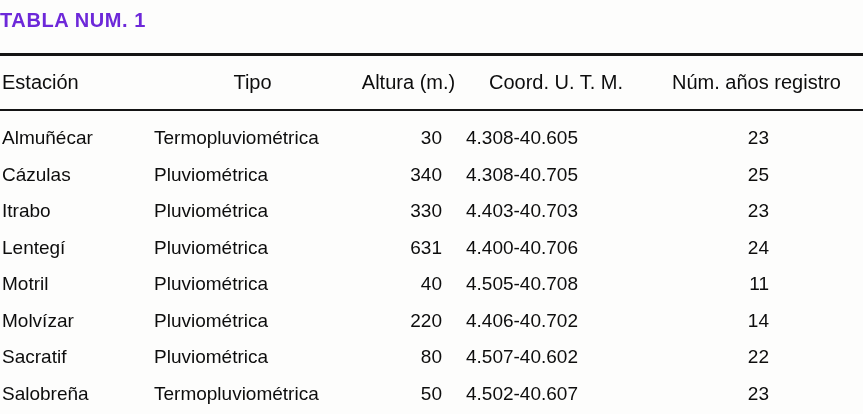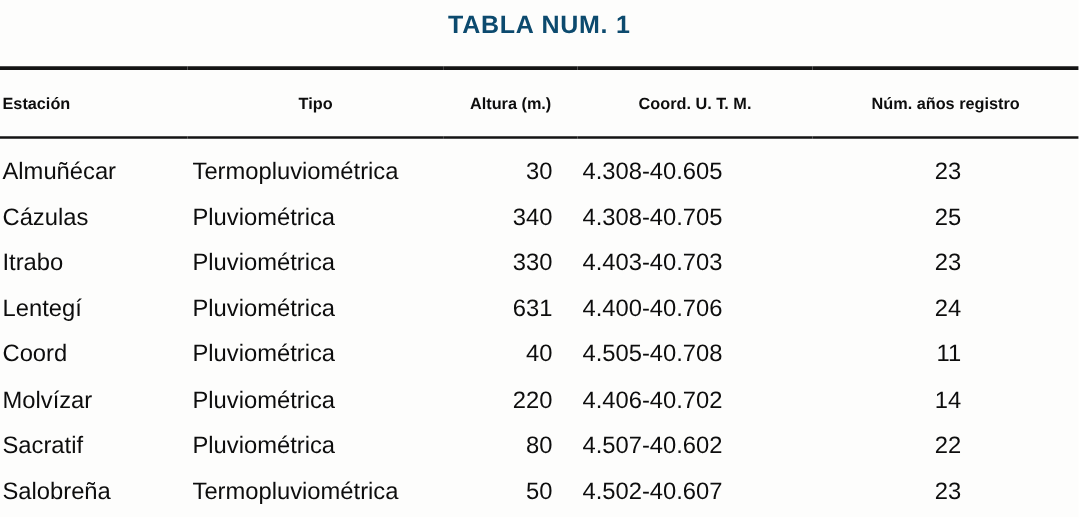--- a/index.html
+++ b/index.html
@@ -12,25 +12,24 @@
     width: 863px;
     height: 414px;
     background: #fdfdfc;
     color: #0d0d0d;
     font-family: "Liberation Sans", sans-serif;
     overflow: hidden;
   }
   .title {
     margin: 0;
     padding-top: 9px;
-    text-align: center;
     font-size: 20px;
     font-weight: bold;
     letter-spacing: 0.6px;
-    color: #0c4a6e;
+    color: #6d28d9;
   }
   table.stations {
     position: absolute;
     top: 53px;
     left: 0;
     width: 863px;
     border-collapse: collapse;
     table-layout: fixed;
     font-size: 19px;
     color: #0d0d0d;
@@ -40,22 +39,22 @@
   table.stations col.c3 { width: 107px; }
   table.stations col.c4 { width: 188px; }
   table.stations col.c5 { width: 213px; }
 
   thead tr {
     border-top: 3px solid #141414;
     border-bottom: 2px solid #141414;
   }
   th {
     height: 53px;
-    font-size: 13px;
-    font-weight: bold;
+    font-size: 20px;
+    font-weight: normal;
     vertical-align: middle;
     padding: 0;
     white-space: nowrap;
   }
   th.c1 { text-align: left; padding-left: 2px; }
   th.c2 { text-align: center; }
   th.c3 { text-align: center; }
   th.c4 { text-align: center; }
   th.c5 { text-align: center; }
 
@@ -121,21 +120,21 @@
           <td class="c5">23</td>
         </tr>
         <tr>
           <td class="c1">Lentegí</td>
           <td class="c2">Pluviométrica</td>
           <td class="c3">631</td>
           <td class="c4">4.400-40.706</td>
           <td class="c5">24</td>
         </tr>
         <tr>
-          <td class="c1">Coord</td>
+          <td class="c1">Motril</td>
           <td class="c2">Pluviométrica</td>
           <td class="c3">40</td>
           <td class="c4">4.505-40.708</td>
           <td class="c5">11</td>
         </tr>
         <tr>
           <td class="c1">Molvízar</td>
           <td class="c2">Pluviométrica</td>
           <td class="c3">220</td>
           <td class="c4">4.406-40.702</td>

